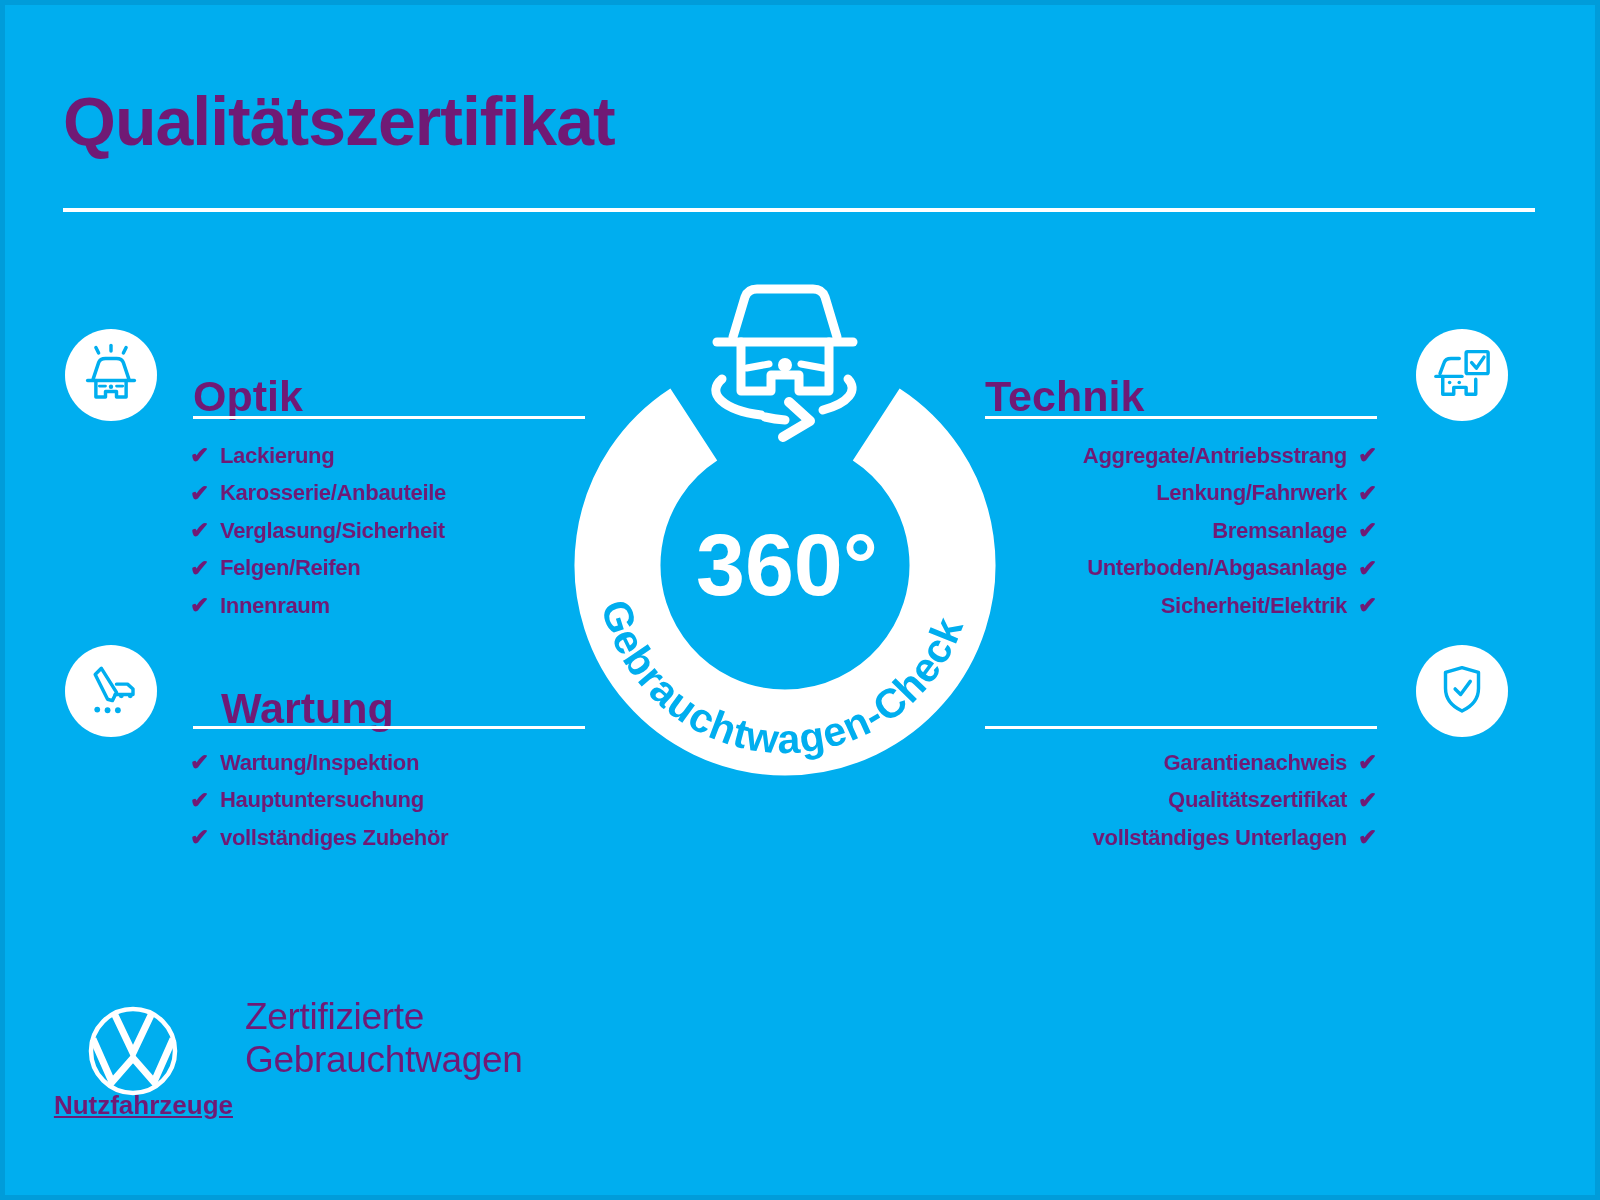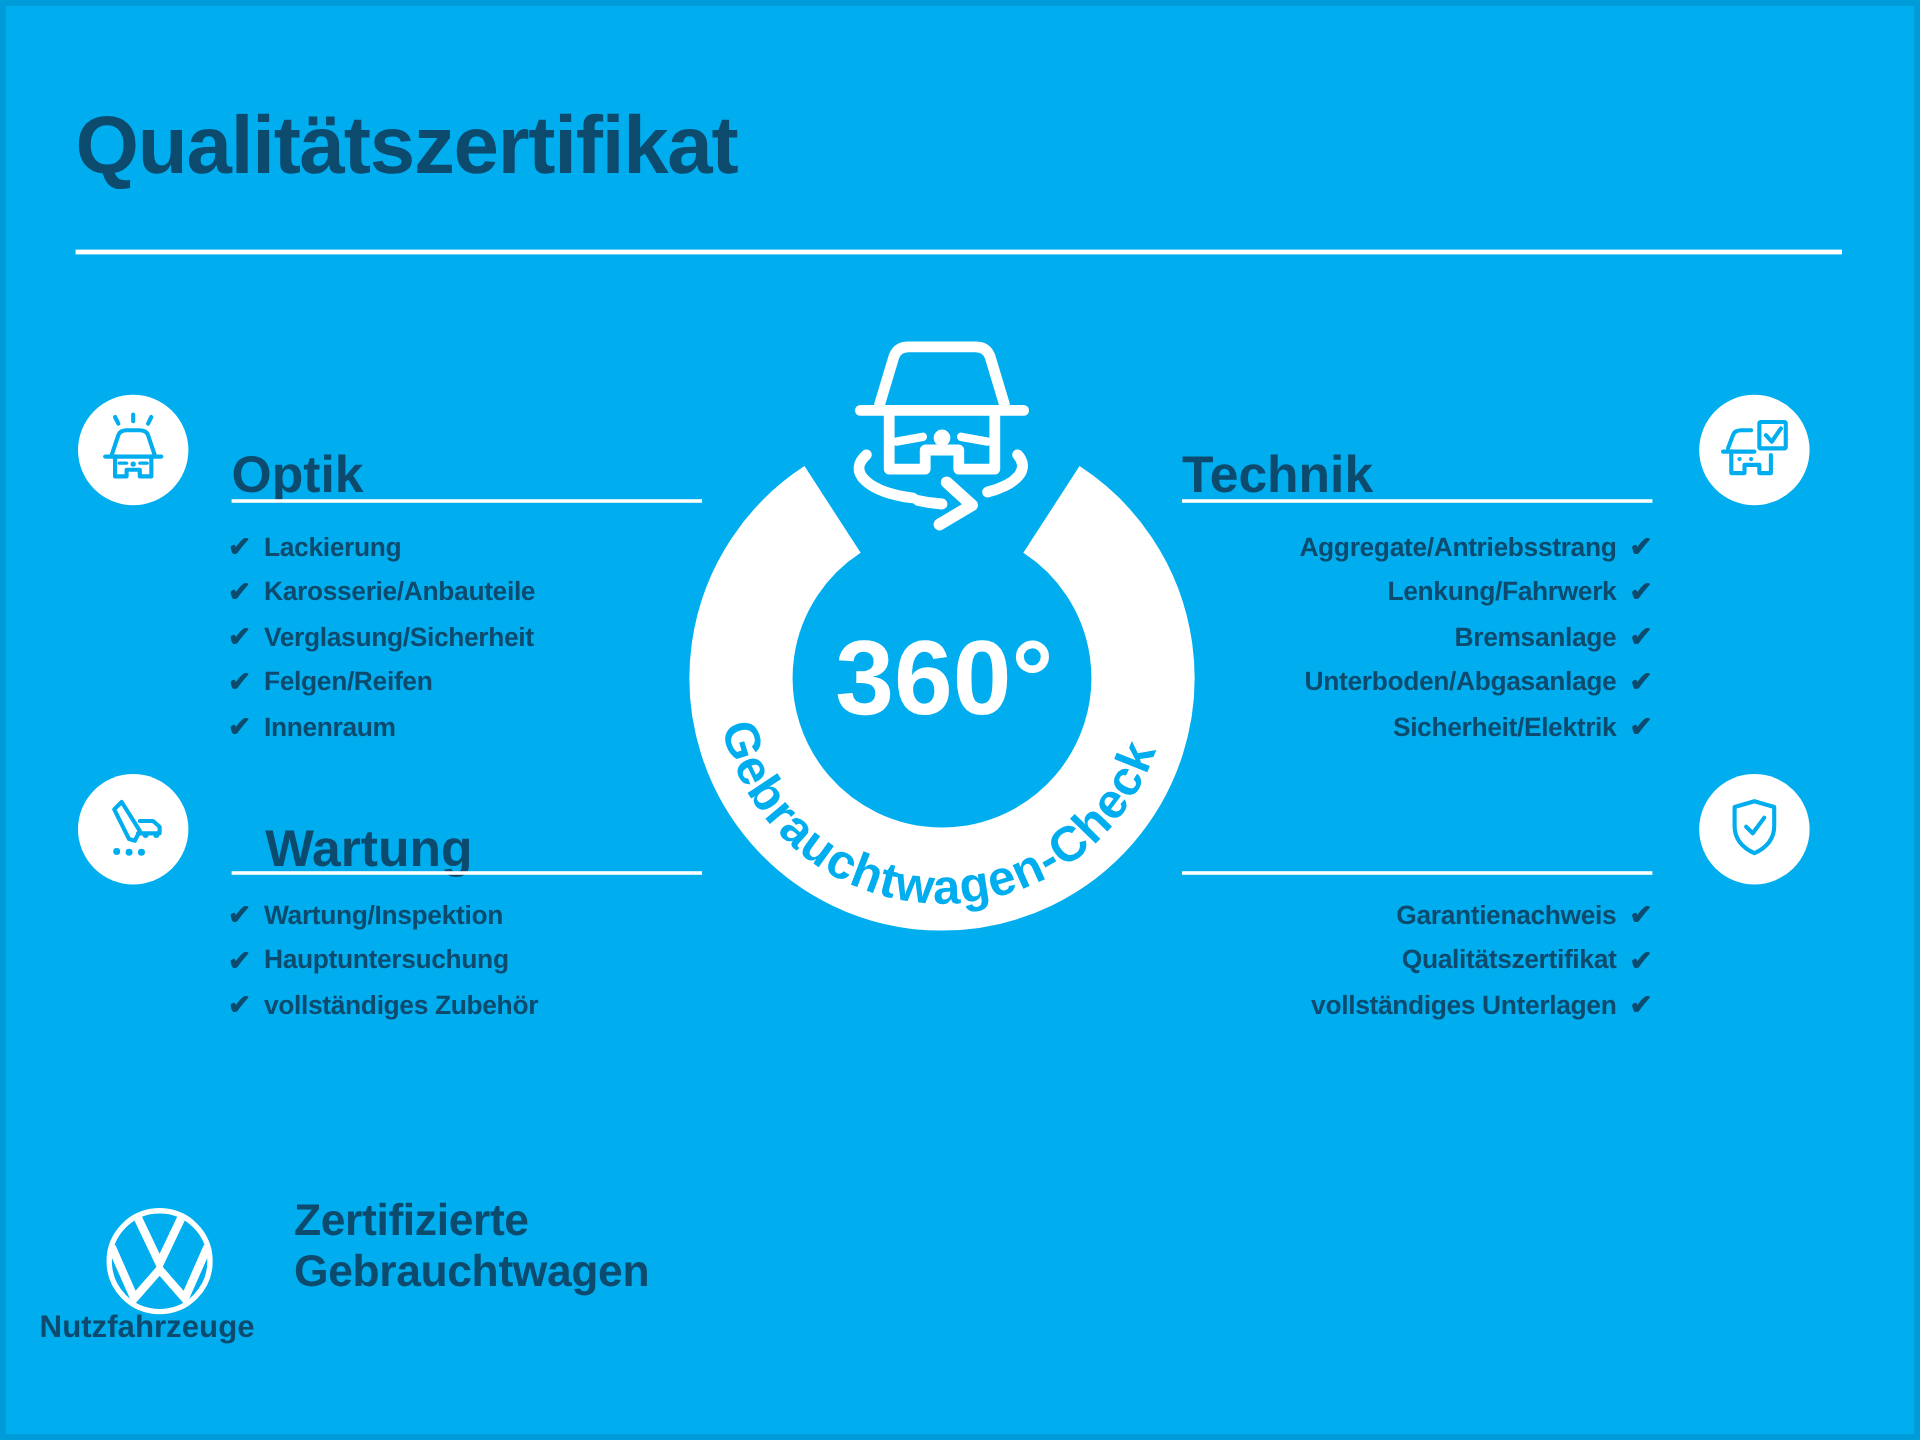--- a/index.html
+++ b/index.html
@@ -1,19 +1,19 @@
 <!DOCTYPE html>
 <html style="--bg: #00aeef;"><head>
 <meta charset="utf-8">
 <style>
   html,body{margin:0;padding:0;background:#d9eef7;}
   .canvas{
     position:relative;width:1600px;height:1200px;overflow:hidden;
     background:var(--bg,#00aeef);
-    font-family:"Liberation Sans", sans-serif;color:#0c4a6e;
+    font-family:"Liberation Sans", sans-serif;color:#701a75;
     box-shadow:inset 0 0 0 5px rgba(0,80,120,0.18);
   }
   .abs{position:absolute;}
   .page-title{
     left:63px;top:82px;font-size:68px;font-weight:700;letter-spacing:-1px;
   }
   .title-rule{left:63px;top:208px;width:1472px;height:4px;background:#fff;}
   .icon-circle{
     width:92px;height:92px;border-radius:50%;background:#fff;
     display:flex;align-items:center;justify-content:center;
@@ -23,24 +23,24 @@
   .items{display:flex;flex-direction:column;}
   .item{display:flex;align-items:center;height:37.5px;font-size:22px;font-weight:700;letter-spacing:-0.3px;}
   .check{font-size:23px;font-weight:700;line-height:1;}
   .items.left .check{margin-right:11px;}
   .items.left .item{justify-content:flex-start;}
   .items.right .item{justify-content:flex-end;}
   .items.right .check{order:2;margin-left:11px;}
   .items.right .label{order:1;}
   .right-align{text-align:left;}
   .program{
-    left:245px;top:996px;font-size:37px;font-weight:700;line-height:1.15;
+    left:245px;top:996px;font-size:37px;font-weight:400;line-height:1.15;
     white-space:pre-line;letter-spacing:-0.3px;
   }
-  .brand-name{left:33px;top:1090px;width:200px;text-align:left;font-size:26px;font-weight:700;}
+  .brand-name{left:33px;top:1090px;width:200px;text-align:right;font-size:26px;font-weight:700;text-decoration:underline;}
   svg{display:block;}
   .ring-degrees{font-size:88px;font-weight:700;fill:#fff;}
   .ring-curved{font-size:41px;font-weight:700;fill:var(--bg,#00aeef);letter-spacing:1px;}
 </style>
 </head>
 <body>
 
 <div class="canvas">
 
   <div class="abs page-title">Qualitätszertifikat</div>

